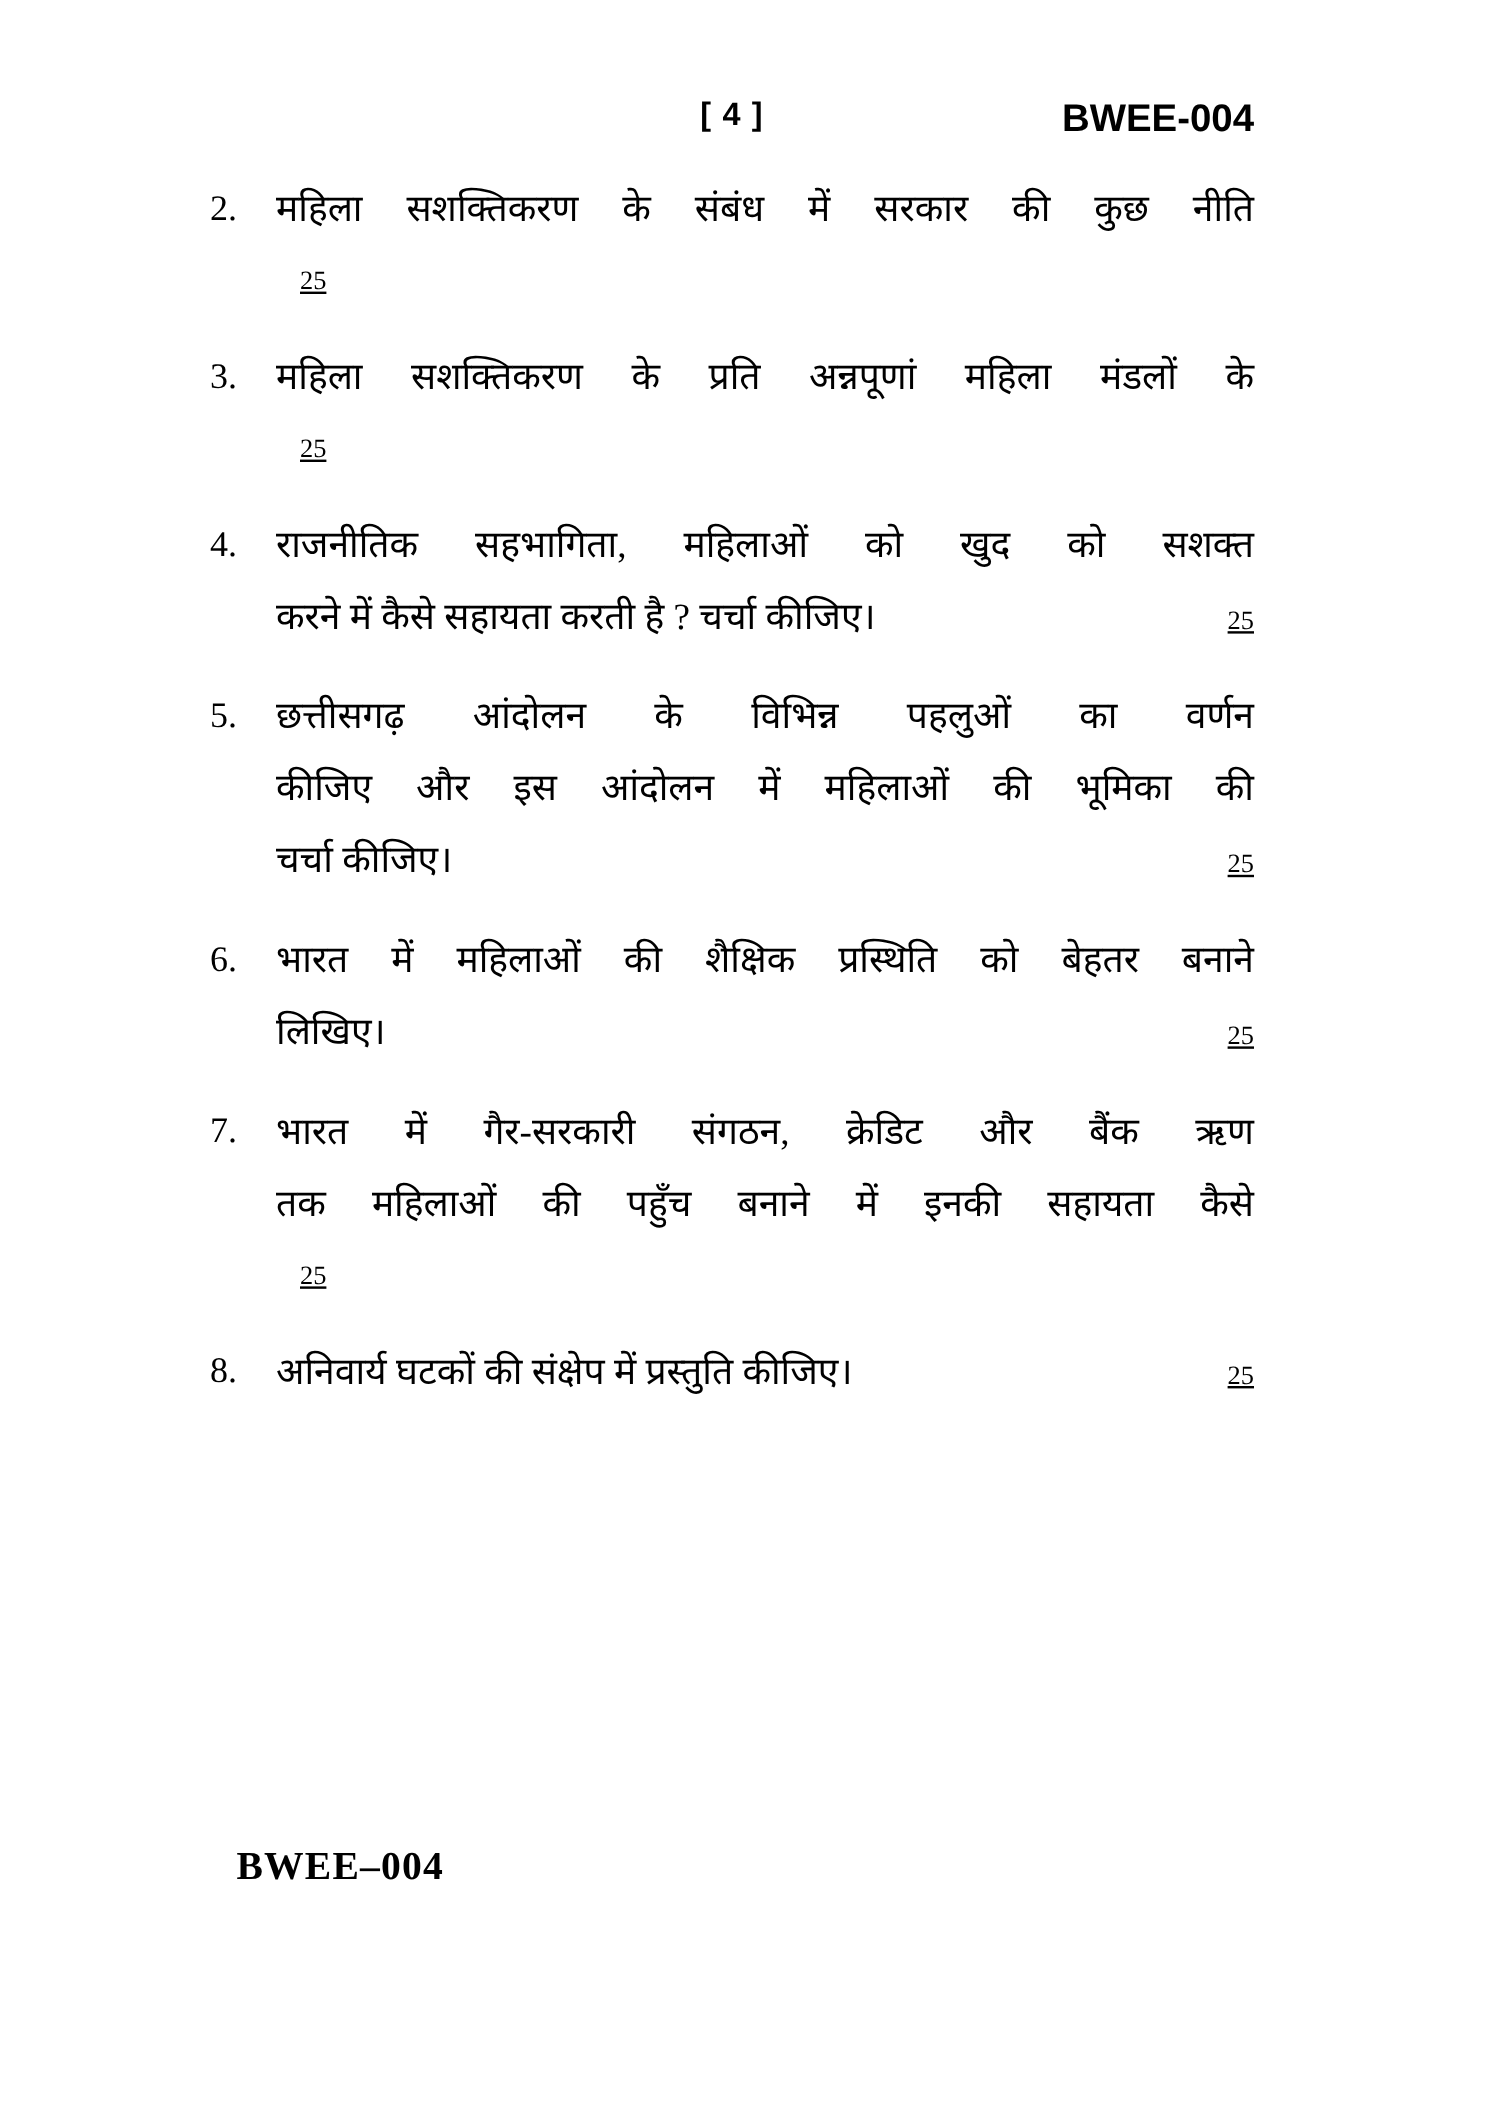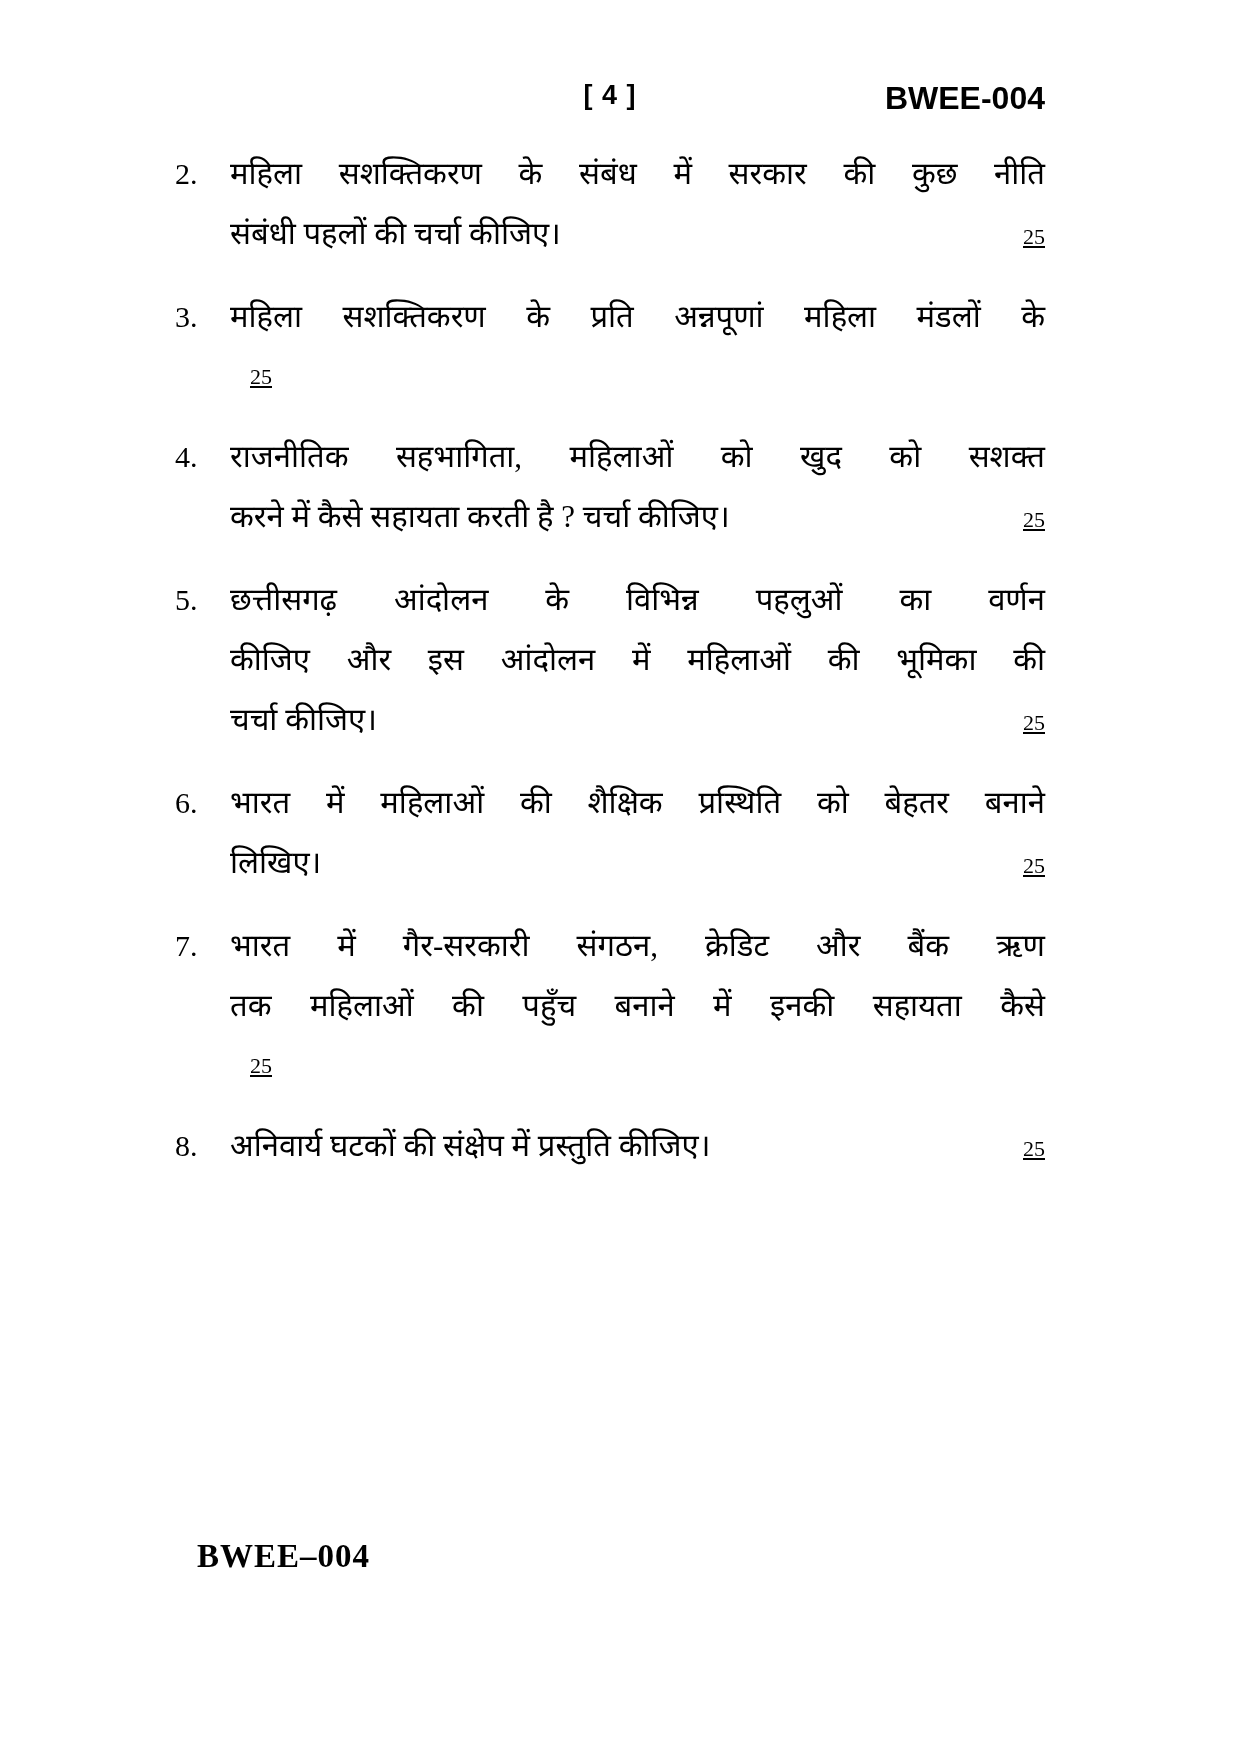--- a/index.html
+++ b/index.html
@@ -96,21 +96,20 @@
     <div class="course-code-header">BWEE-004</div>
   </div>
 
   <div class="questions">
 
     <div class="question">
       <div class="qnum">2.</div>
       <div class="qbody">
         <div class="jline">महिला सशक्तिकरण के संबंध में सरकार की कुछ नीति</div>
         <div class="lline">
-          <span>संबंधी पहलों की चर्चा कीजिए।</span>
           <span class="marks">25</span>
         </div>
       </div>
     </div>
 
     <div class="question">
       <div class="qnum">3.</div>
       <div class="qbody">
         <div class="jline">महिला सशक्तिकरण के प्रति अन्नपूणां महिला मंडलों के</div>
         <div class="lline">

